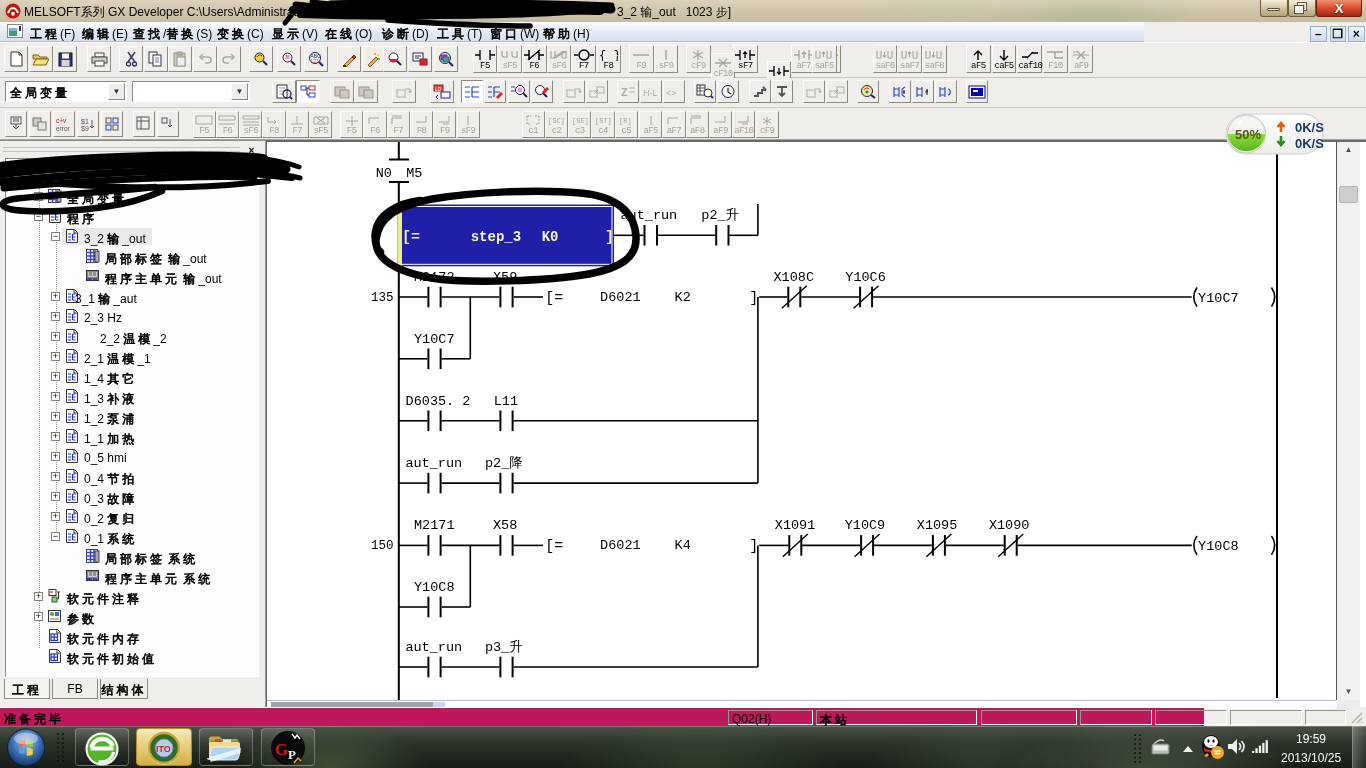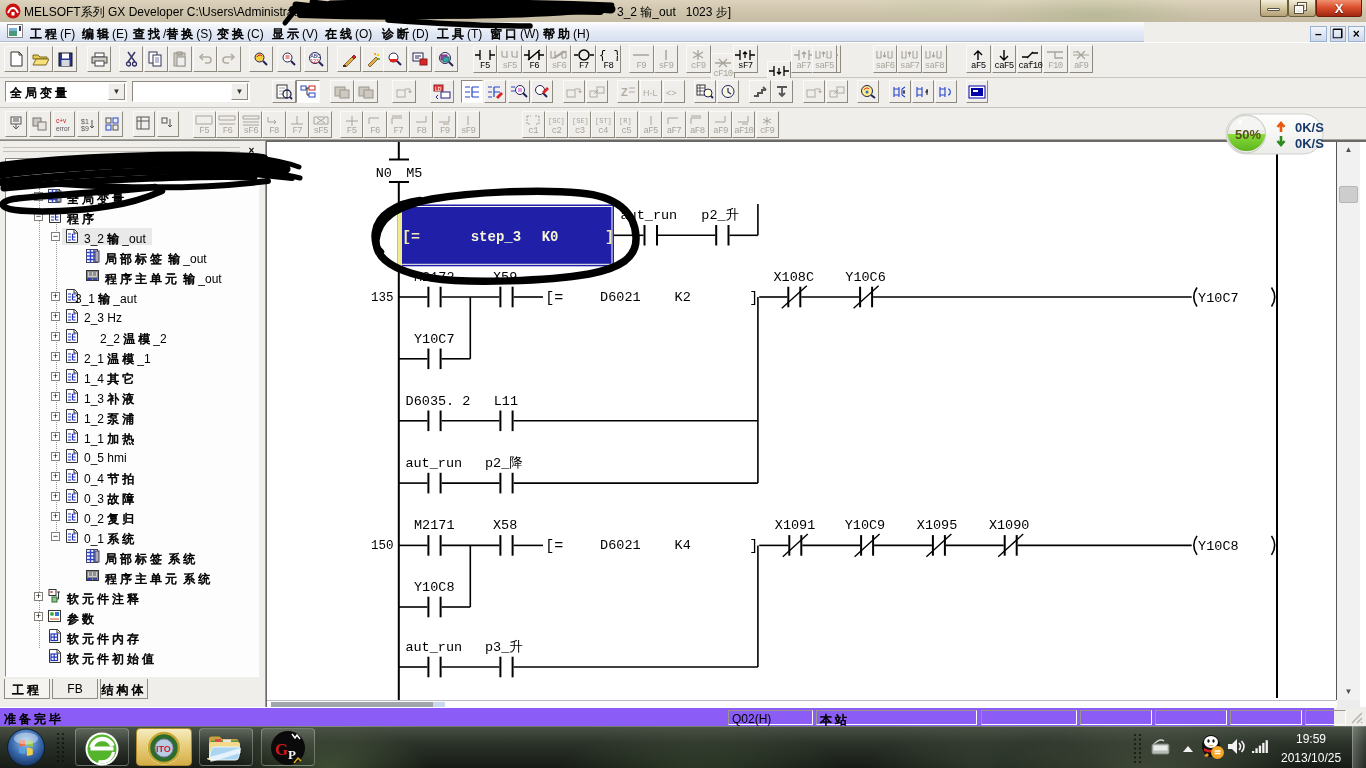--- a/index.html
+++ b/index.html
@@ -34,21 +34,21 @@
 .trow .tx{position:absolute;top:3px;left:0}
 .ebox{position:absolute;width:9px;height:9px;border:1px solid #848078;background:#fff;font-size:9px;line-height:7px;text-align:center;color:#000}
 
 .tab{position:absolute;top:538px;height:20px;border:1px solid #8e8a80;border-top:none;background:#f0eeea;font-size:12px;text-align:center;padding-top:3px}
 
 #lwin{left:266px;top:140px;width:1100px;height:567px;background:#fff;border-top:2px solid #696969;border-left:1px solid #696969}
 #vsb{left:1336px;top:142px;width:24px;height:558px;background:#f1f1f1;border-left:1px solid #555}
 #hsb{left:267px;top:700px;width:1069px;height:9px;background:#fdfdfd;border-top:1px solid #b8bcc4}
 .sbtn{position:absolute;background:#f1f1f1;color:#505050;text-align:center}
 
-#status{left:0;top:707px;width:1334px;height:19px;background:#8b5cf6;border-top:1px solid #fff;font-size:12px}
+#status{left:0;top:707px;width:1204px;height:19px;background:#be185d;border-top:1px solid #fff;font-size:12px}
 .scell{position:absolute;top:2px;height:15px;border:1px solid;border-color:#9a968c #fdfdfd #fdfdfd #9a968c;font-size:12px;padding:1px 3px;white-space:nowrap}
 
 #task{left:0;top:726px;width:1366px;height:42px;background:linear-gradient(#4a5246,#2c332a 40%,#171d16)}
 .tbtn{position:absolute;top:2px;width:54px;height:38px;border:1px solid rgba(255,255,255,0.28);border-radius:4px;background:linear-gradient(rgba(255,255,255,0.14),rgba(255,255,255,0.03) 50%,rgba(0,0,0,0.12))}
 </style></head>
 <body>
 <div class="abs" id="title">
     <svg class="abs" style="left:5px;top:3px" width="16" height="16">
       <circle cx="8" cy="8" r="7.5" fill="#cc1111"></circle>
       <path d="M3,10 q2,-5 5,-5 q3,0 5,5" fill="none" stroke="#fff" stroke-width="2"></path>

